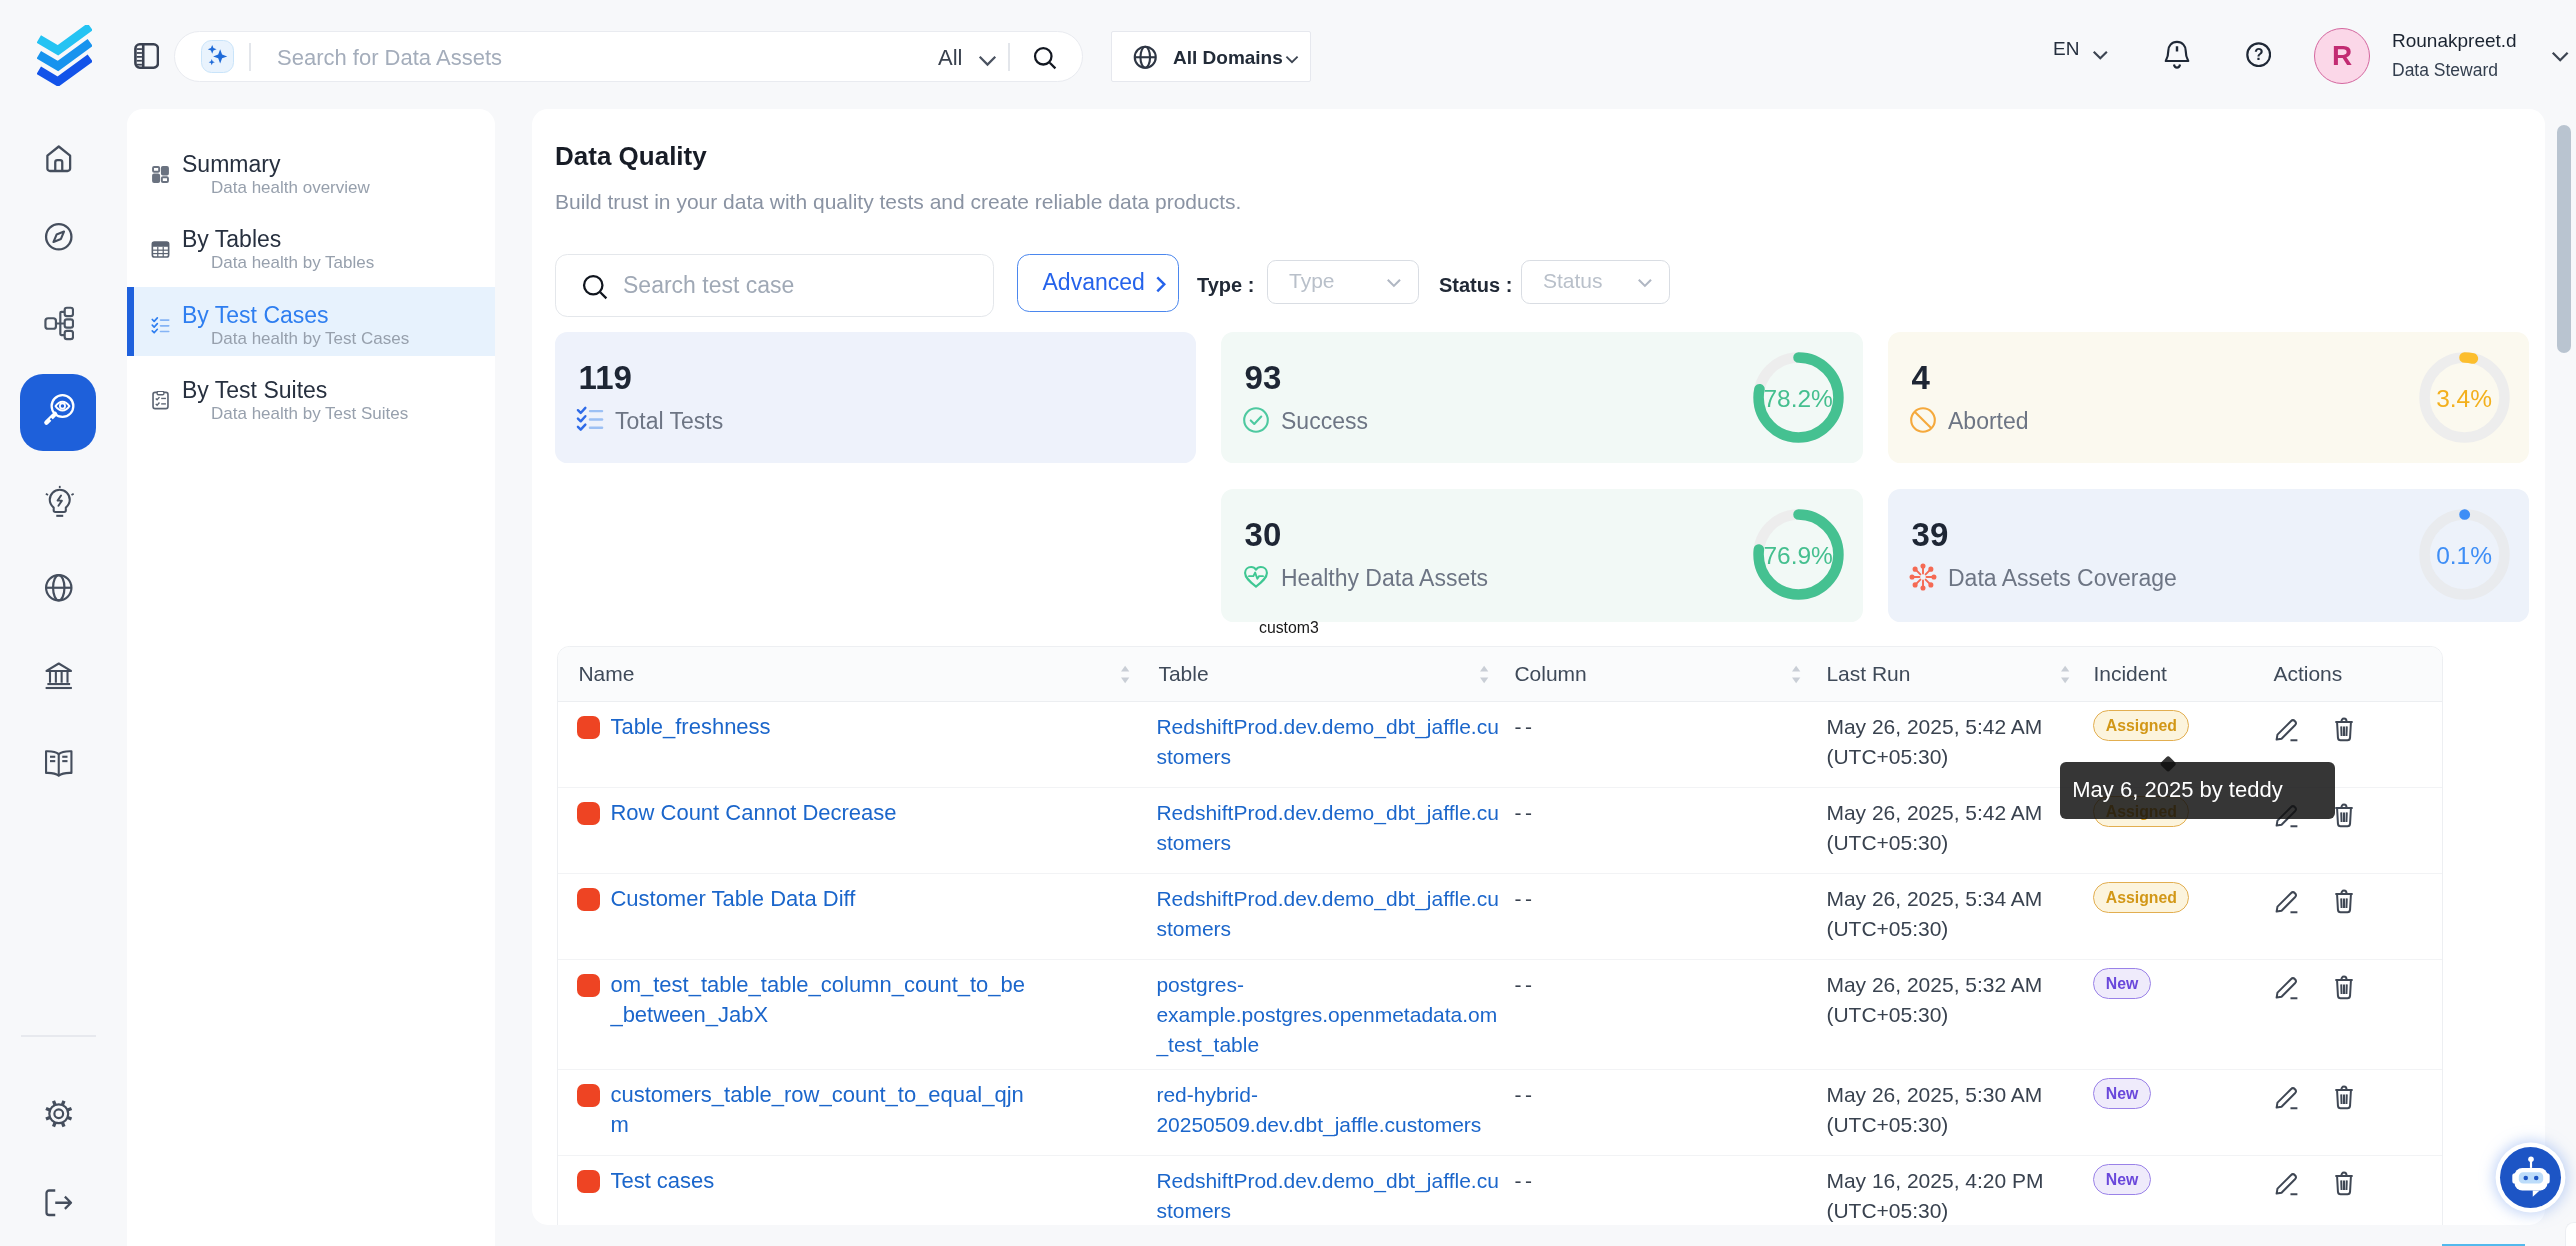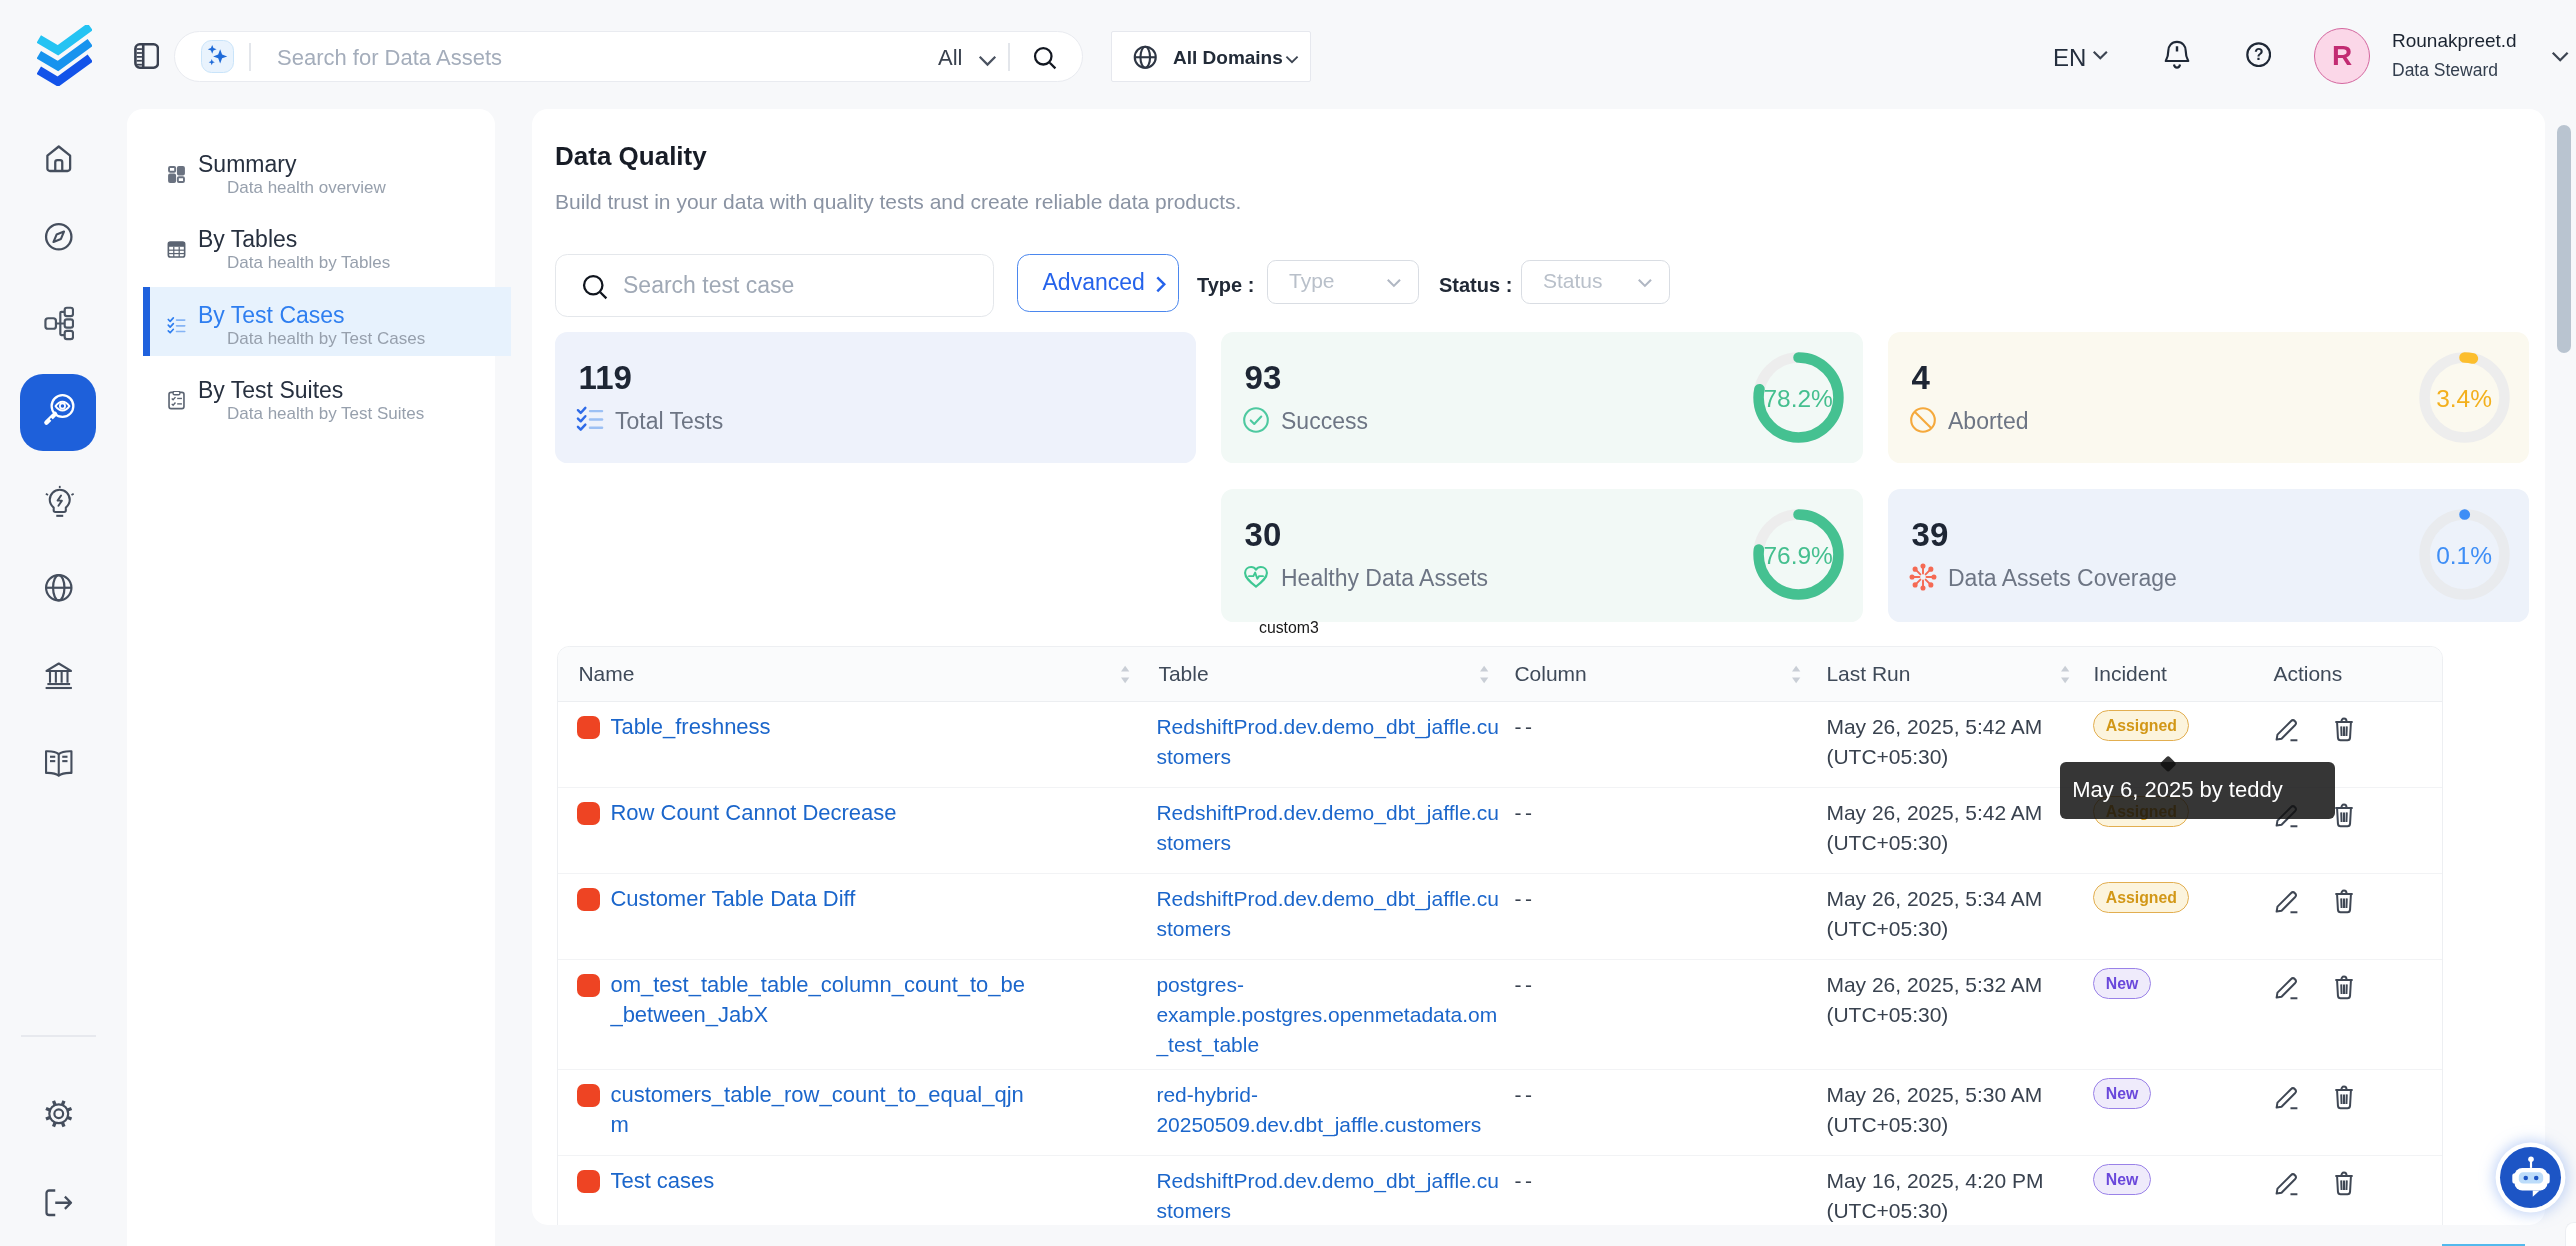--- a/index.html
+++ b/index.html
@@ -6,27 +6,27 @@
 html,body { width:2576px; height:1246px; background:#f7f8fa; font-family:"Liberation Sans",sans-serif; overflow:hidden; position:relative; }
 .abs { position:absolute; }
 
 .searchpill { left:174px; top:31px; width:909px; height:51px; background:#fff; border:1.8px solid #e9ebf0; border-radius:25.4px; }
 .sparkbox { left:26px; top:7.9px; width:33px; height:33px; background:#e9f3fd; border:1.8px solid #c9e4fa; border-radius:10.5px; }
 .pill-ph { left:102px; top:13px; font-size:22px; color:#a4adbb; }
 .pill-all { left:763px; top:13px; font-size:22px; color:#39414e; }
 .pill-div { top:10.5px; width:1.8px; height:28px; background:#e3e6eb; }
 .domains { left:1111px; top:31px; width:200px; height:51px; background:#fff; border:1.8px solid #e6e8ee; border-radius:2px; }
 .domains span { position:absolute; left:61px; top:15px; font-size:19px; font-weight:bold; color:#222b38; }
-.en { left:2053px; top:44px; font-size:24px; font-weight:500; color:#252f3e; }
+.en { left:2053px; top:38px; font-size:19px; font-weight:500; color:#252f3e; }
 .avatar { left:2314px; top:28px; width:56px; height:56px; border-radius:50%; background:#fbd7e8; border:1.8px solid #d4679f; text-align:center; line-height:54px; font-size:28px; font-weight:bold; color:#c22b72; }
 .uname { left:2392px; top:30px; font-size:19px; font-weight:normal; color:#1b2431; }
 .urole { left:2392px; top:60px; font-size:17.5px; color:#333e4e; }
 
 .leftpanel { left:127px; top:109px; width:368px; height:1137px; background:#fff; border-radius:15.8px 15.8px 0 0; }
-.mitem { position:absolute; left:16px; width:368px; height:69px; }
+.mitem { position:absolute; left:0; width:368px; height:69px; }
 .mitem .ic { position:absolute; left:23.6px; top:29px; width:19px; height:19px; }
 .mitem .t { position:absolute; left:55px; top:15px; font-size:23px; font-weight:500; color:#27303f; }
 .mitem .s { position:absolute; left:55px; top:42px; font-size:17px; color:#97a0ad;margin-left:29px; }
 .mitem.sel { background:#e7f2fd; }
 .mitem.sel .t { color:#2e7ef0; }
 .selbar { left:0; width:7px; background:#1f61dd; }
 
 .main { left:532px; top:109px; width:2013px; height:1116px; background:#fff; border-radius:15.8px; overflow:hidden; }
 .h1 { left:23px; top:31.5px; font-size:26px; font-weight:bold; color:#171c26; }
 .sub { left:23px; top:81px; font-size:21px; color:#8a93a3; }

